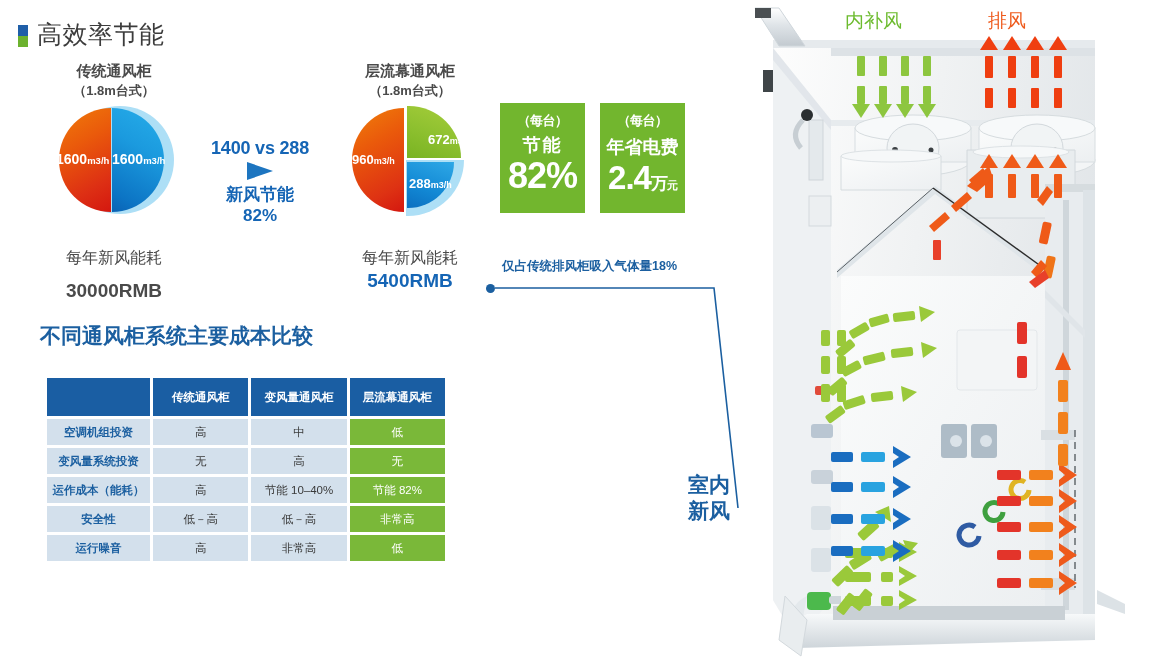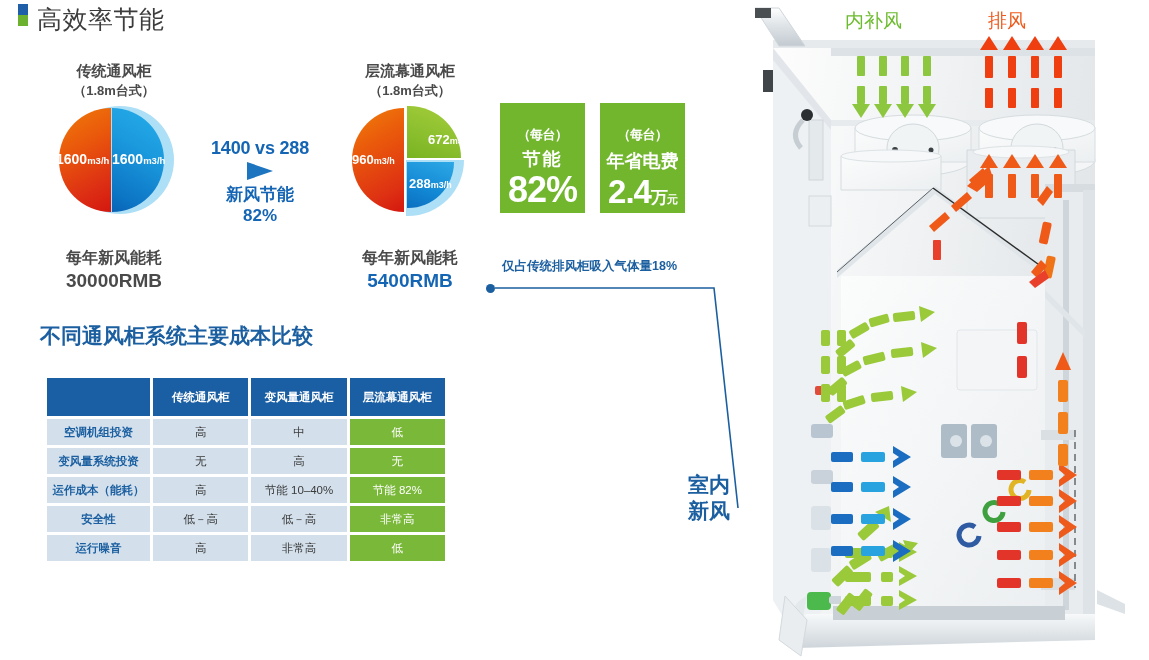--- a/index.html
+++ b/index.html
@@ -5,31 +5,31 @@
   * { box-sizing: border-box; margin: 0; padding: 0; }
   html, body {
     width: 1149px; height: 660px;
     background: #ffffff;
     font-family: "Liberation Sans", "DejaVu Sans", sans-serif;
     overflow: hidden;
   }
   #root { position: relative; width: 1149px; height: 660px; }
 
   
-  #header { position: absolute; left: 18px; top: 3px; display: flex; }
+  #header { position: absolute; left: 18px; top: 18px; display: flex; align-items: center; }
   #header .sq { width: 10px; height: 22px; margin-right: 9px; position: relative; top: 1px; }
   #header .sq .top { height: 11px; background: #1f5fa8; }
   #header .sq .bot { height: 11px; background: #6cb22e; }
   #header .title { font-size: 25px; color: #3c3c3c; letter-spacing: 0.5px; font-weight: 500; }
 
   
   .pie-block { position: absolute; text-align: center; }
   .pie-title { font-size: 15px; color: #4a4a4a; font-weight: bold; line-height: 1.25; }
   .pie-sub { font-size: 13px; color: #4a4a4a; font-weight: bold; margin-top: 1px; }
-  .pie-foot { font-size: 16px; color: #4a4a4a; font-weight: bold; line-height: 1.3; }
+  .pie-foot { font-size: 16px; color: #4a4a4a; font-weight: normal; line-height: 1.3; }
   .pie-foot-val { font-size: 19px; font-weight: bold; line-height: 1.25; }
 
   
   #pieA { width: 128px; height: 110px; position: relative; margin: 6px auto 0; }
   #pieA .halo {
     position: absolute; left: 16px; top: 0; width: 108px; height: 108px;
     border-radius: 50%; background: #addff6;
   }
   #pieA .lefthalf {
     position: absolute; left: 9px; top: 2px; width: 52px; height: 104px;
@@ -76,21 +76,21 @@
   
   #vsblock { position: absolute; left: 196px; top: 138px; width: 128px; text-align: center; color: #1565b5; }
   #vsblock .vs { font-size: 18px; font-weight: bold; white-space: nowrap; letter-spacing: -0.2px; }
   #vsblock .arrow { margin: 3px auto 4px; width: 0; height: 0;
     border-top: 9px solid transparent; border-bottom: 9px solid transparent; border-left: 26px solid #1d75c0; }
   #vsblock .l1 { font-size: 17px; font-weight: bold; line-height: 1.25; }
   #vsblock .l2 { font-size: 17px; font-weight: bold; line-height: 1.25; }
 
   
   .badge { position: absolute; background: #72b62e; color: #fff; text-align: center; }
-  .badge .cap { font-size: 13px; font-weight: bold; margin-top: 23px; letter-spacing: -0.5px; }
+  .badge .cap { font-size: 13px; font-weight: bold; margin-top: 9px; letter-spacing: -0.5px; }
   .badge .mid { font-size: 18px; font-weight: bold; margin-top: 3px; letter-spacing: 2px; }
   .badge .mid2 { font-size: 18px; font-weight: bold; margin-top: 5px; letter-spacing: 0px; }
   .badge .big { font-size: 36px; font-weight: bold; line-height: 0.95; margin-top: 2px; letter-spacing: -1px; }
   .badge .big2 { font-size: 33px; font-weight: bold; line-height: 0.95; margin-top: 3px; letter-spacing: -1px; }
   .badge .big2 .sm { font-size: 17px; }
   .badge .big2 .xs { font-size: 11px; }
   #badge1 { left: 500px; top: 103px; width: 85px; height: 110px; }
   #badge2 { left: 600px; top: 103px; width: 85px; height: 110px; }
 
   
@@ -146,21 +146,21 @@
     <div id="pieA">
       <div class="halo"></div>
       <div class="lefthalf"></div>
       <div class="righthalf"></div>
       <div class="lbl lblL"><span>1600</span><span class="u">m3/h</span></div>
       <div class="lbl lblR"><span>1600</span><span class="u">m3/h</span></div>
     </div>
   </div>
   <div class="pie-block" style="left:24px; top:248px; width:180px;">
     <div class="pie-foot">每年新风能耗</div>
-    <div class="pie-foot-val" style="color:#4a4a4a;">30000RMB</div>
+    <div class="pie-foot-val" style="color:#4a4a4a;margin-top:10px;">30000RMB</div>
   </div>
 
   <div id="vsblock">
     <div class="vs">1400 vs 288</div>
     <div class="arrow"></div>
     <div class="l1">新风节能</div>
     <div class="l2">82%</div>
   </div>
 
   <div class="pie-block" style="left:320px; top:62px; width:180px;">

